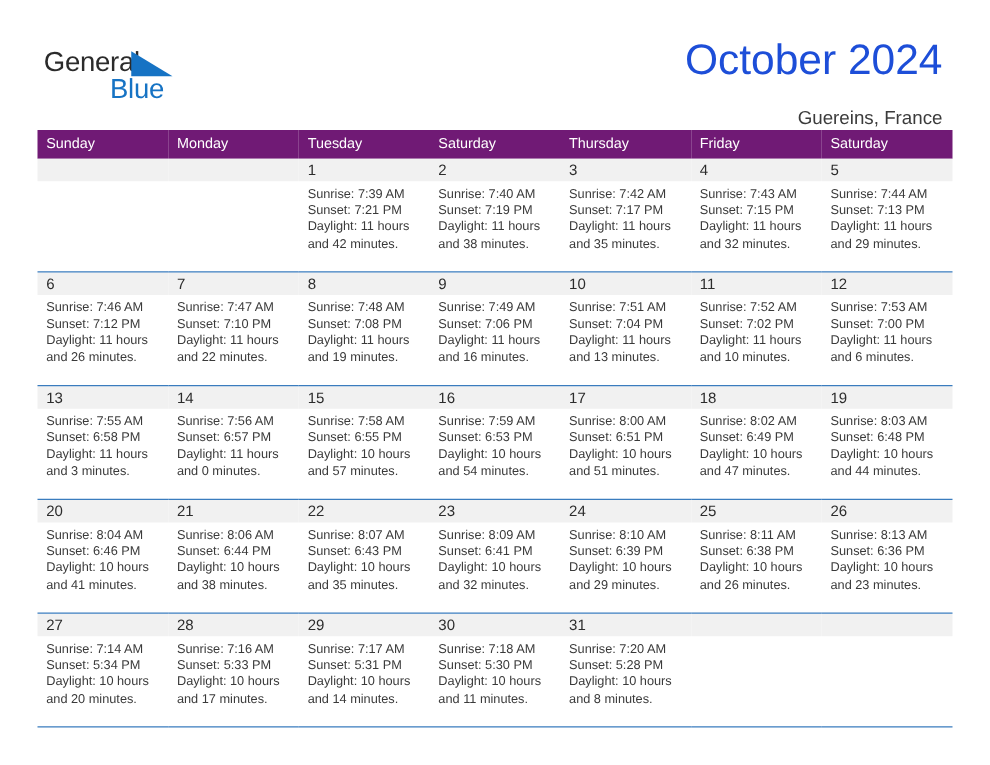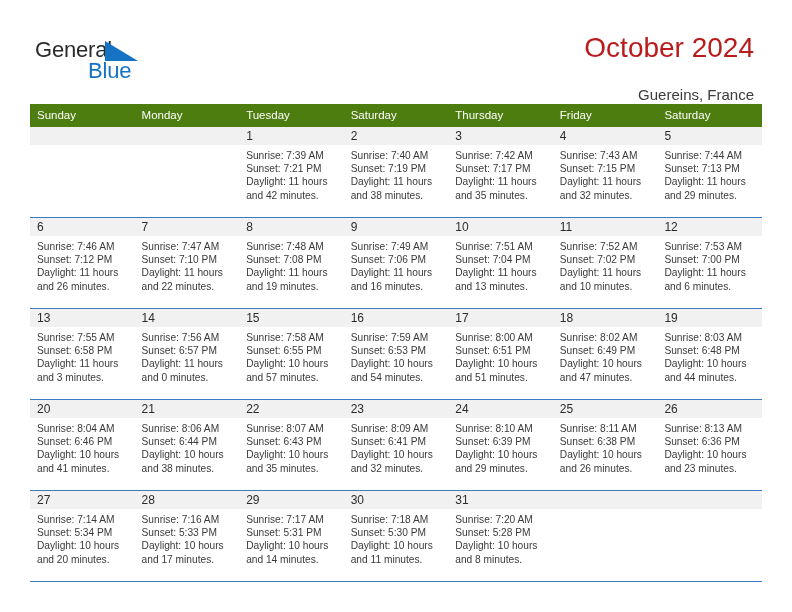--- a/index.html
+++ b/index.html
@@ -68,22 +68,22 @@
     border-top: 20px solid transparent;
   }
 
   .title-block {
     position: absolute;
     right: 38px;
     top: 32px;
     text-align: right;
   }
   .cal-title {
-    font-size: 28px;
-    color: #b91c1c;
+    font-size: 34px;
+    color: #1d4ed8;
     line-height: 32px;
     white-space: nowrap;
     text-align: center;
   }
   .cal-subtitle {
     font-size: 15px;
     color: #3b3b3b;
     line-height: 20px;
     margin-top: 21px;
     white-space: nowrap;
@@ -94,21 +94,21 @@
     position: absolute;
     left: 30px;
     top: 104px;
     width: 732px;
     border-collapse: collapse;
     table-layout: fixed;
   }
   .calendar col { width: 104.57px; }
 
   thead th {
-    background: #4d7c0f;
+    background: #701a75;
     color: #ffffff;
     font-size: 11.5px;
     font-weight: normal;
     text-align: left;
     padding: 5px 0 5px 7px;
     height: 11px;
     line-height: 13px;
     border: none;
   }
 

